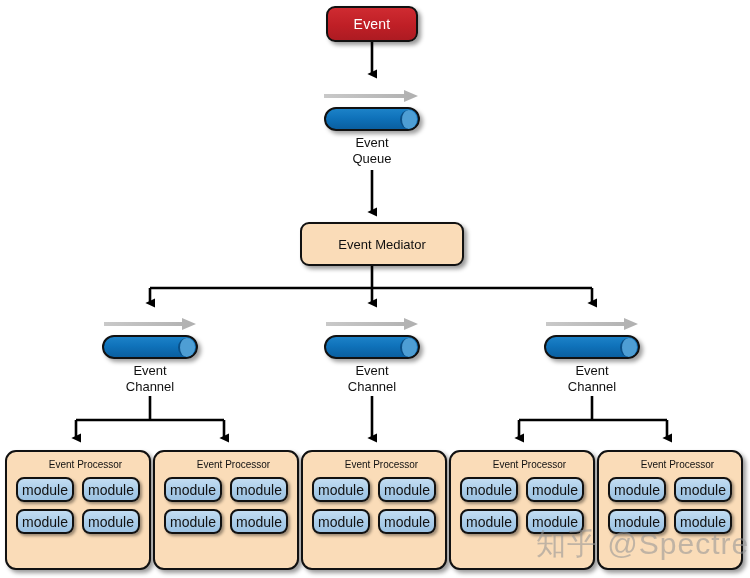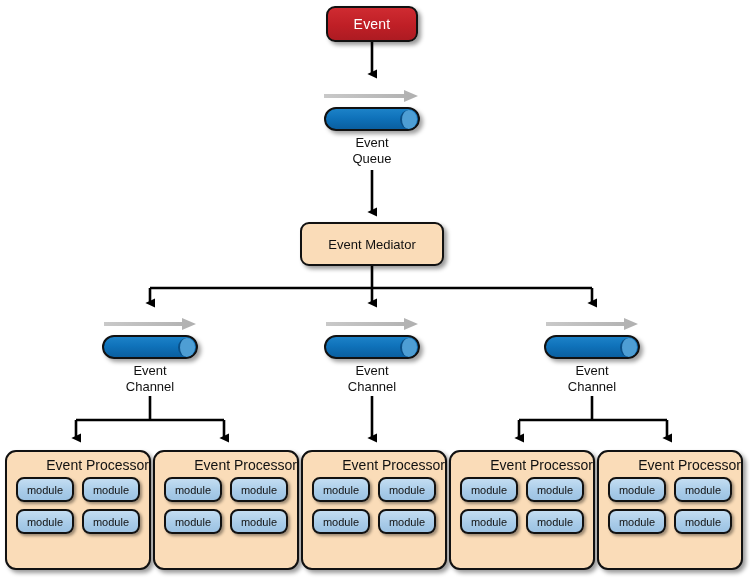--- a/index.html
+++ b/index.html
@@ -49,43 +49,43 @@
     font-size: 13px;
   }
 
   .processor-box {
     background: #fadcb8;
     border-radius: 11px;
     display: block;
     padding: 0;
   }
   .processor-title {
-    text-align: right;
-    font-size: 14px;
+    text-align: center;
+    font-size: 10px;
     color: #111111;
     margin-top: 6px;
     line-height: 14px;
     margin-left: 15px;
   }
   .module-grid {
     display: grid;
     grid-template-columns: 1fr 1fr;
     gap: 7px 8px;
     padding: 5px 9px 9px 9px;
   }
   .module-pill {
     box-sizing: border-box;
     height: 25px;
     display: flex;
     align-items: center;
     justify-content: center;
     background: linear-gradient(180deg, #c3ddf2 0%, #a8cbe8 60%, #9cc2e2 100%);
     border: 2px solid #111111;
     border-radius: 8px;
-    font-size: 11px;
+    font-size: 14px;
     color: #111111;
     box-shadow: 2px 2px 3px rgba(0,0,0,0.38);
   }
 
   
   .cylinder {
     position: absolute;
     width: 96px;
     height: 24px;
   }
@@ -199,21 +199,21 @@
     <span>Event</span>
   </div>
 
   <div class="cylinder" style="left:324px; top:107px;">
     <div class="cyl-body"></div>
     <div class="cyl-cap"></div>
   </div>
   <div class="label" style="left:322px; top:135px; width:100px;">Event
 Queue</div>
 
-  <div class="node mediator-box" style="left:300px; top:222px; width:144px; height:44px;">
+  <div class="node mediator-box" style="left:300px; top:222px; width:164px; height:44px;">
     <span>Event Mediator</span>
   </div>
 
   <div class="cylinder" style="left:102px; top:335px;">
     <div class="cyl-body"></div>
     <div class="cyl-cap"></div>
   </div>
   <div class="label" style="left:100px; top:363px; width:100px;">Event
 Channel</div>
 
@@ -274,14 +274,15 @@
   <div class="node processor-box" style="left:597px; top:450px; width:146px; height:120px;">
     <div class="processor-title">Event Processor</div>
     <div class="module-grid">
       <div class="module-pill">module</div>
       <div class="module-pill">module</div>
       <div class="module-pill">module</div>
       <div class="module-pill">module</div>
     </div>
   </div>
 
+  <div class="watermark">知乎 @Spectre</div>
 
 </div>
 
 </body></html>

